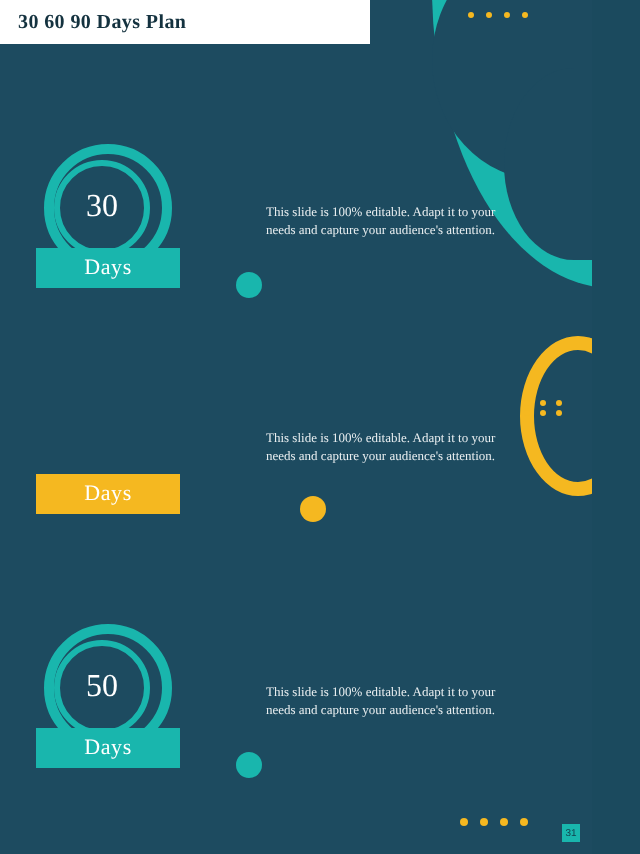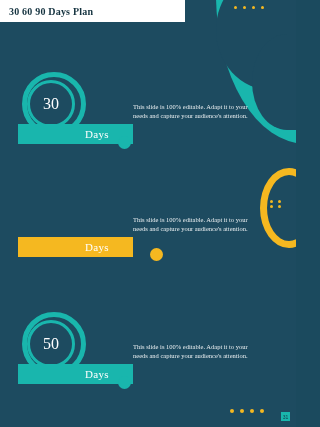--- a/index.html
+++ b/index.html
@@ -152,21 +152,20 @@
   .label{
     position:absolute;
     left:-4px;top:52px;
     width:72px;height:20px;
     background:#19b6ad;
     color:#ffffff;
     display:flex;align-items:center;justify-content:center;
     font-family:"Liberation Serif", serif;
     font-size:11px;
     letter-spacing:.3px;
-    padding-left:43px;
   }
   .label.yellow{background:#f5b820;color:#ffffff;}
   .desc{
     position:absolute;
     left:133px;top:30px;
     width:128px;
     color:#e9eef0;
     font-family:"Liberation Serif", serif;
     font-size:6.5px;
     line-height:1.45;

